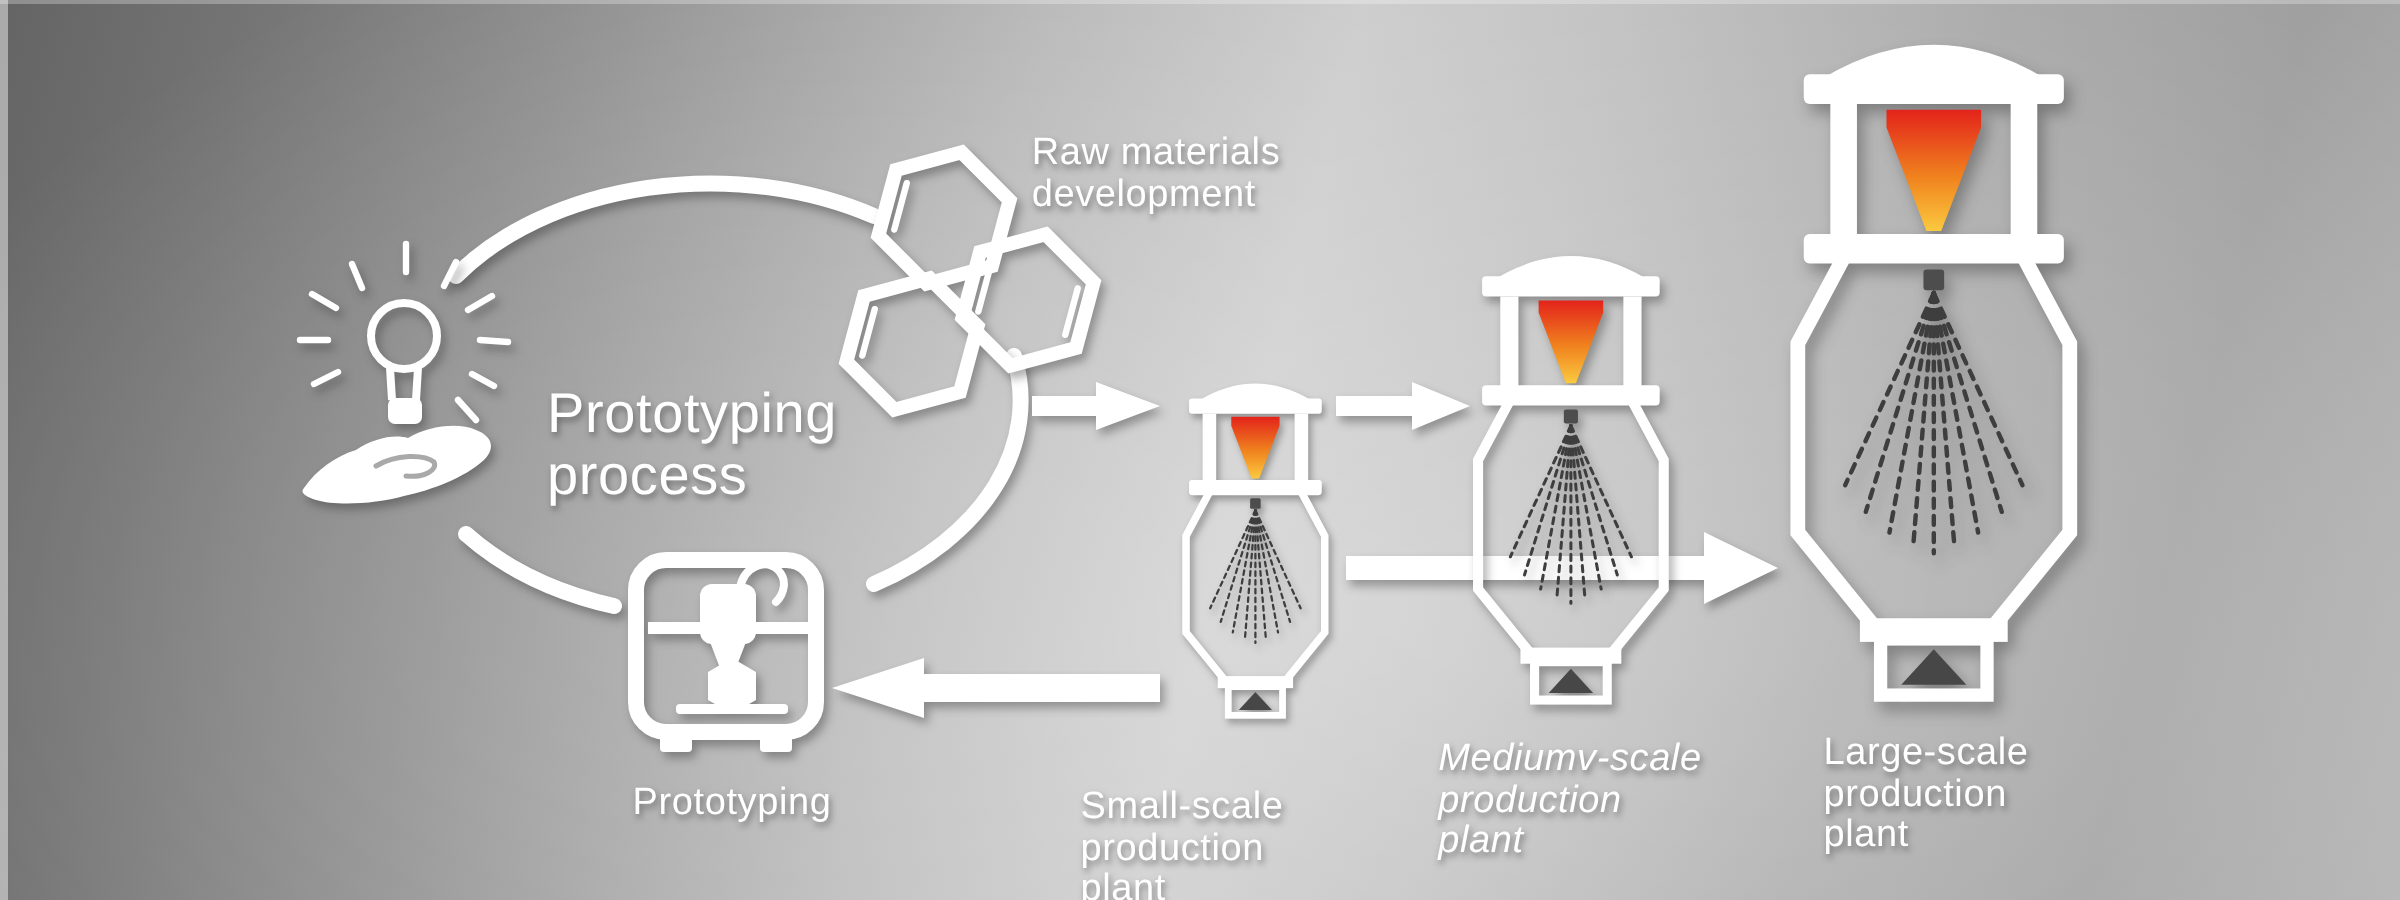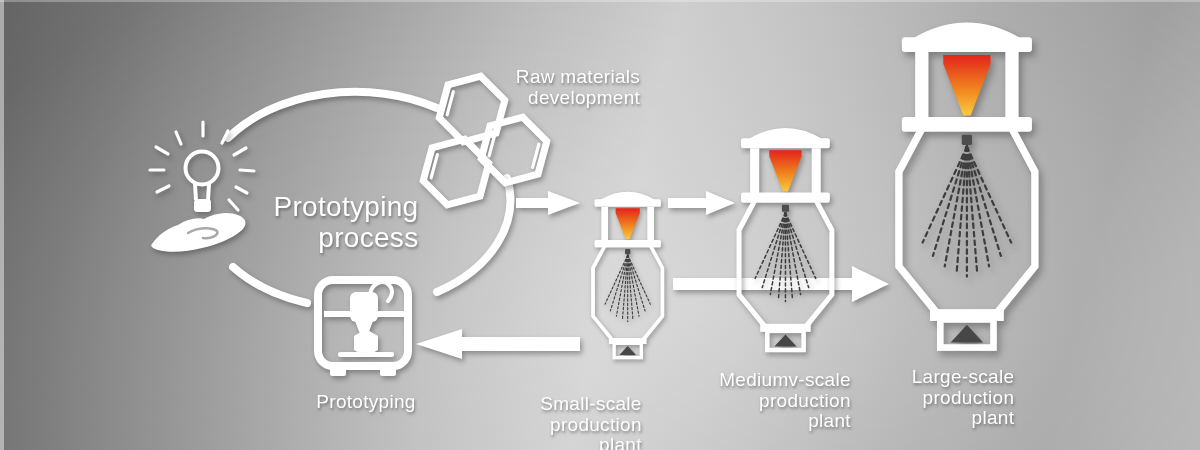--- a/index.html
+++ b/index.html
@@ -10,21 +10,21 @@
       radial-gradient(115% 160% at 58% 68%, rgba(255,255,255,.34), rgba(255,255,255,0) 58%),
       linear-gradient(104deg,#646464 0%,#757575 10%,#8d8d8d 22%,#b5b5b5 40%,#c9c9c9 52%,#bdbdbd 62%,#a7a7a7 76%,#9d9d9d 88%,#b1b1b1 100%);
   }
   .stage::before{content:"";position:absolute;left:0;top:0;width:4px;height:100%;
     background:rgba(255,255,255,.45);}
   .stage::after{content:"";position:absolute;left:0;top:0;width:100%;height:2px;
     background:rgba(255,255,255,.28);}
   .overlay{position:absolute;left:0;top:0;}
   .shadowed{filter:drop-shadow(2px 3px 2.5px rgba(40,40,40,.38));}
   .label{
-    position:absolute;color:#ffffff;text-align:right;white-space:pre-line;
+    position:absolute;color:#ffffff;text-align:left;white-space:pre-line;
     transform:translateX(-50%);line-height:1.08;letter-spacing:.3px;
     text-shadow:1px 2px 3px rgba(55,55,55,.55);
   }
   .label.small-text{font-size:19px;}
   .label.plant-text{font-size:19px;}
   .label.title-text{font-size:28px;line-height:1.12;}
 </style>
 </head>
 <body>
 
@@ -138,19 +138,19 @@
   </svg>
 
   <div class="label title-text" style="left:346px;top:191px;">Prototyping
 process</div>
   <div class="label small-text" style="left:578px;top:67px;">Raw materials
 development</div>
   <div class="label small-text" style="left:366px;top:392px;">Prototyping</div>
   <div class="label plant-text" style="left:591px;top:366px;margin-top:28px;">Small-scale
 production
 plant</div>
-  <div class="label plant-text" style="left:785px;top:370px;">Mediumv-scale
+  <div class="label plant-text" style="left:785px;top:370px;font-style:italic;">Mediumv-scale
 production
 plant</div>
   <div class="label plant-text" style="left:963px;top:367px;">Large-scale
 production
 plant</div>
 </div>
 
 </body></html>

